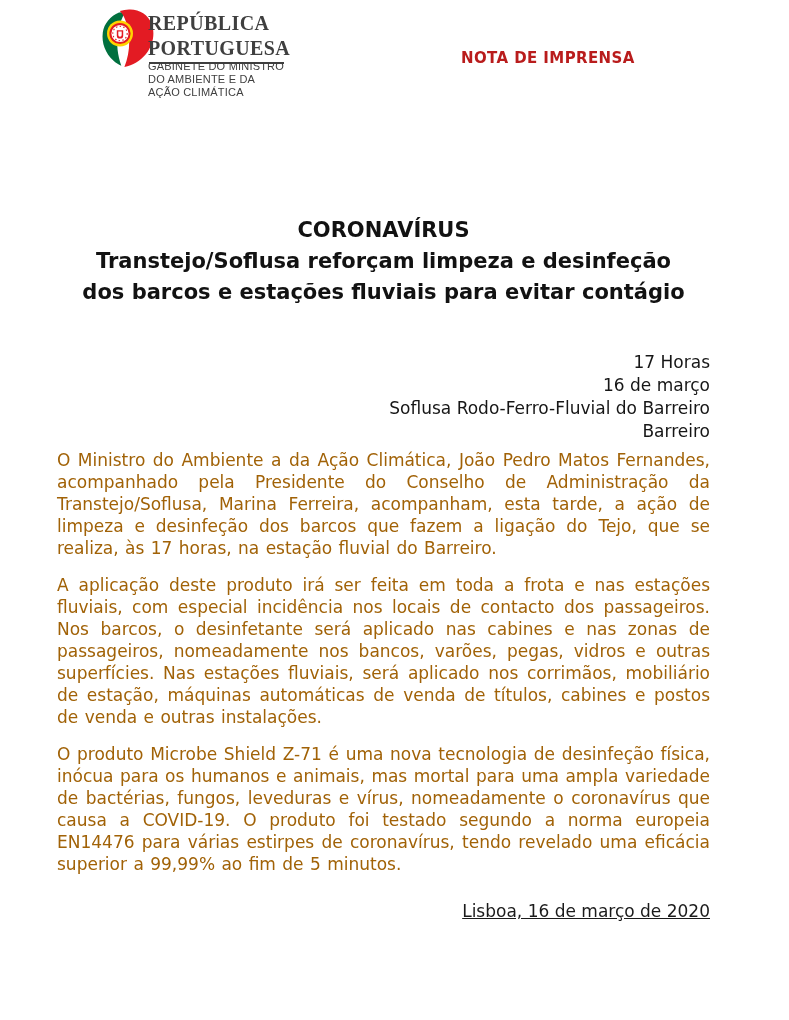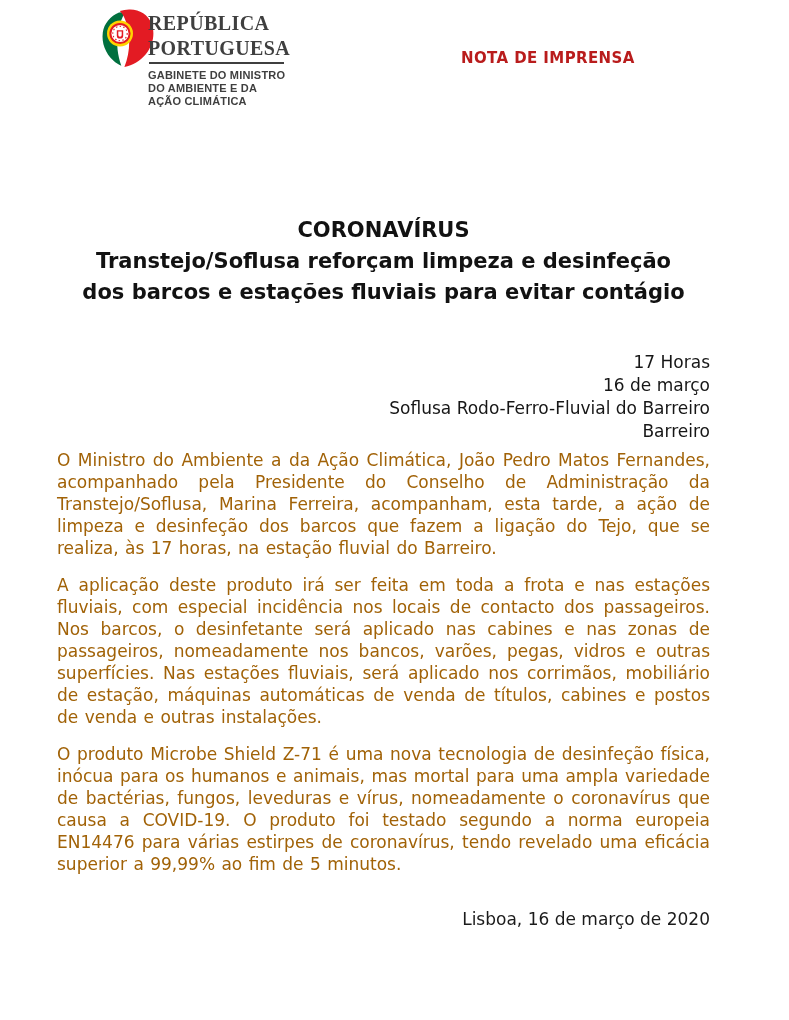--- a/index.html
+++ b/index.html
@@ -38,23 +38,23 @@
     position: absolute;
     left: 149px;
     top: 62px;
     width: 135px;
     height: 2px;
     background: #3f3f3f;
   }
   .department {
     position: absolute;
     left: 148px;
-    top: 69px;
+    top: 60px;
     font-family: "Liberation Sans", sans-serif;
-    font-weight: bold;
+    font-weight: normal;
     font-size: 11px;
     line-height: 13px;
     letter-spacing: 0.2px;
     color: #3f3f3f;
     white-space: nowrap;
   }
   .doc-type {
     position: absolute;
     left: 461px;
     top: 49px;
@@ -92,24 +92,25 @@
   .body-text p {
     margin: 15px 0 0 0;
     text-align: justify;
     font-size: 17px;
     line-height: 22px;
     word-spacing: 1px;
     color: #a16207;
   }
   .body-text p:first-child { margin-top: 6px; }
   .dateline {
-    margin-top: 34px;
+    margin-top: 26px;
     text-align: right;
     font-size: 17px;
     color: #1b1b1b;
+    text-decoration: underline;
   }
 </style>
 </head>
 <body>
 
 <div class="page">
 
   <div class="logo">
     <svg viewBox="0 0 56 58" width="56" height="58" aria-hidden="true">
       <path d="M 20 3.5 C 11.5 7 5 14.5 3.8 23.5 C 2.4 34 6.5 44.5 14.3 51.5 C 16.8 53.8 19.5 55.6 22.3 56.8 C 18.6 46.6 17.3 35.2 18.9 24.6 C 20.2 16.2 22.6 8.8 26.3 3 C 24.2 3 22 3.2 20 3.5 Z" fill="#01703f"></path>

